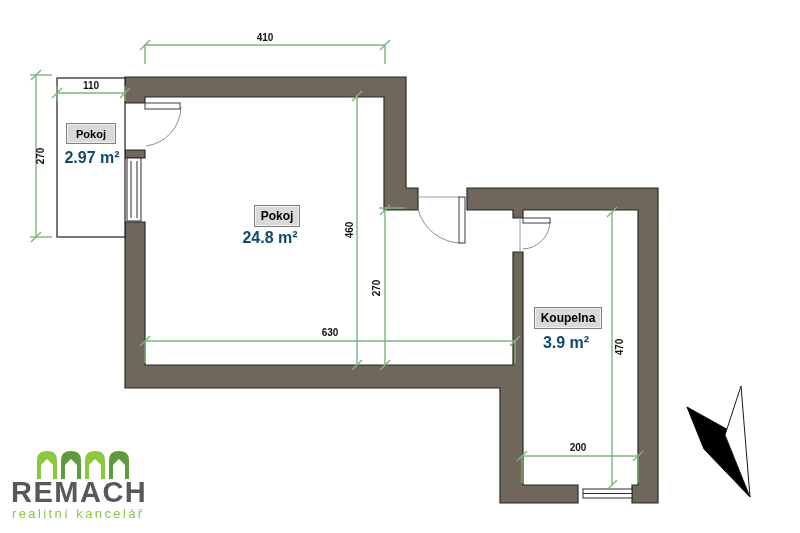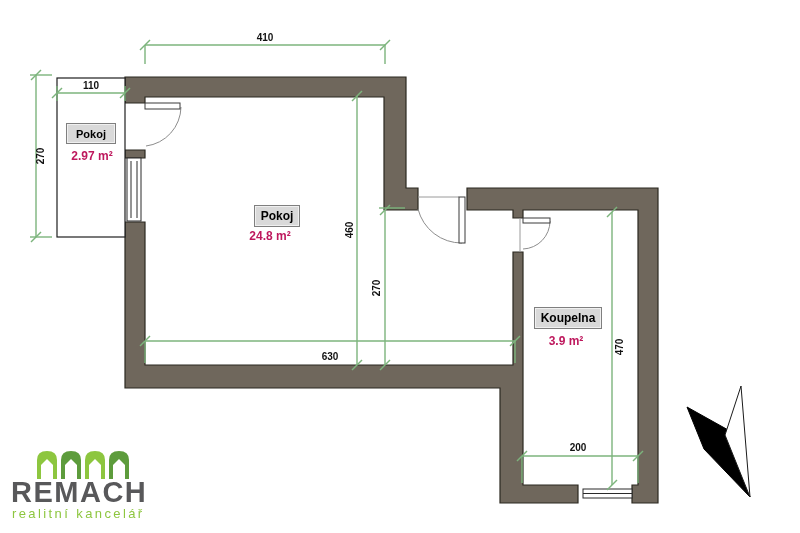--- a/index.html
+++ b/index.html
@@ -13,22 +13,22 @@
     text-align:center;width:50px;line-height:12px;
   }
   .dim-label.vert{transform:rotate(-90deg);transform-origin:center center;}
   .room-box{
     position:absolute;background:#d9d9d9;border:1px solid #7f7f7f;
     box-shadow:0 0 0 1px #f0f0f0 inset;
     display:flex;align-items:center;justify-content:center;
     font-weight:bold;color:#000;
   }
   .room-area{
-    position:absolute;font-weight:bold;color:#be185d;text-align:center;
-    font-size:12px;
+    position:absolute;font-weight:bold;color:#0c4a6e;text-align:center;
+    font-size:16px;
   }
   .logo{position:absolute;left:11px;top:449px;width:190px;}
   .logo-houses{position:absolute;left:26px;top:2px;}
   .logo-name{
     position:absolute;left:0;top:29px;font-size:29px;font-weight:800;
     color:#58585a;letter-spacing:1.5px;line-height:28px;
   }
   .logo-tagline{
     position:absolute;left:1px;top:58px;font-size:13px;color:#8dc63f;
     letter-spacing:2.4px;line-height:14px;white-space:nowrap;
@@ -145,21 +145,21 @@
       <path d="M687,407 L730,431 L750,497 L704,449 Z" fill="#000000" stroke="#000000" stroke-width="1"></path>
       <path d="M741,386 L750,497 L725,435 Z" fill="#ffffff" stroke="#1a1a1a" stroke-width="1"></path>
     </g>
   </svg>
 
   <div class="dim-label" style="left:240px;top:32px;">410</div>
   <div class="dim-label" style="left:66px;top:80px;">110</div>
   <div class="dim-label vert" style="left:16px;top:150px;">270</div>
   <div class="dim-label vert" style="left:325px;top:224px;">460</div>
   <div class="dim-label vert" style="left:352px;top:282px;">270</div>
-  <div class="dim-label" style="left:305px;top:327px;margin-top:24px;">630</div>
+  <div class="dim-label" style="left:305px;top:327px;">630</div>
   <div class="dim-label" style="left:553px;top:442px;">200</div>
   <div class="dim-label vert" style="left:595px;top:341px;">470</div>
 
   <div class="room-box" style="left:66px;top:123px;width:48px;height:19px;font-size:11px;">Pokoj</div>
   <div class="room-area" style="left:62px;top:149px;width:60px;">2.97 m²</div>
 
   <div class="room-box" style="left:246px;top:205px;width:44px;height:20px;font-size:12px;margin-left:8px;">Pokoj</div>
   <div class="room-area" style="left:240px;top:229px;width:60px;">24.8 m²</div>
 
   <div class="room-box" style="left:534px;top:307px;width:66px;height:20px;font-size:12px;">Koupelna</div>

